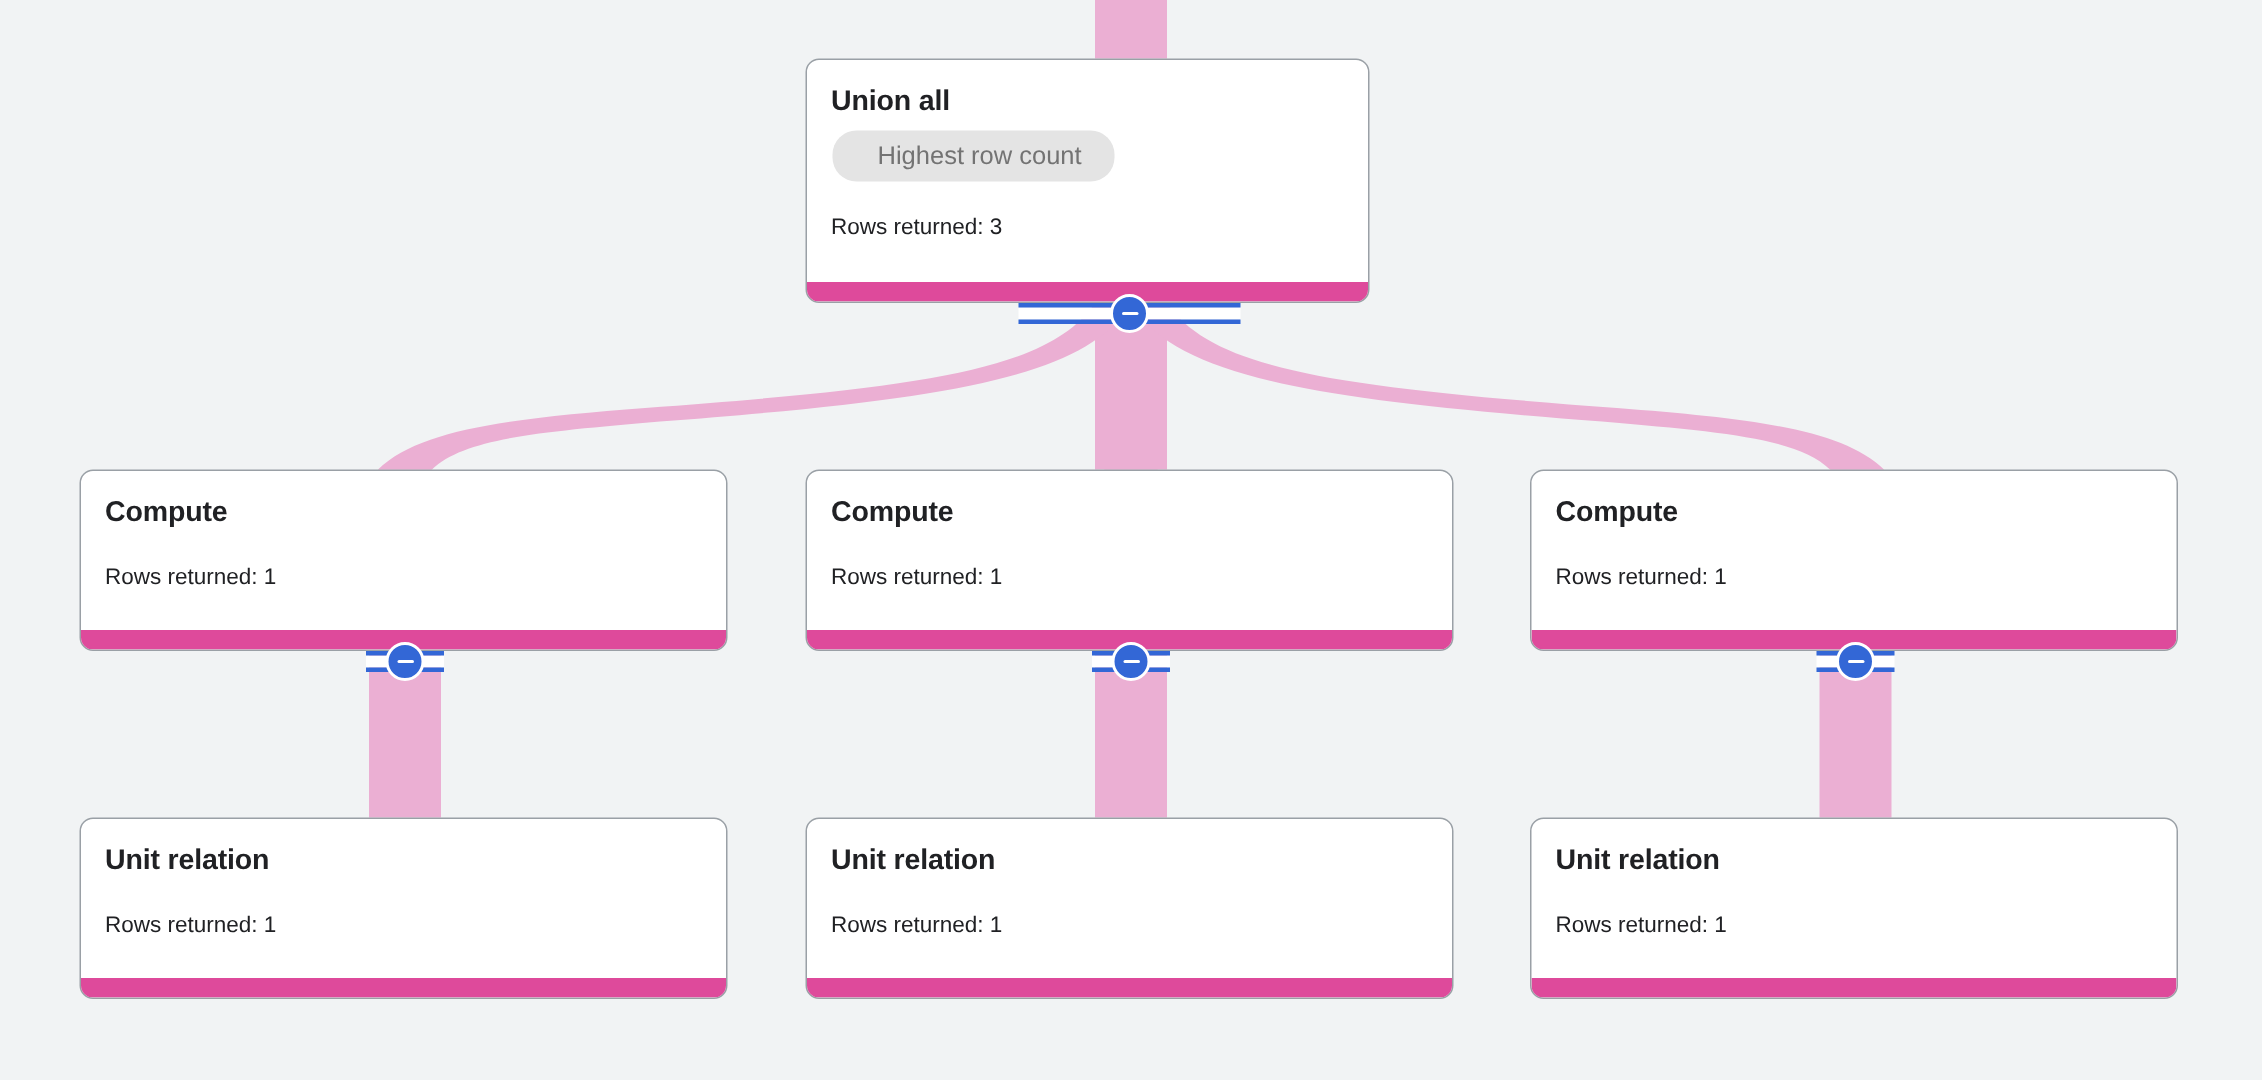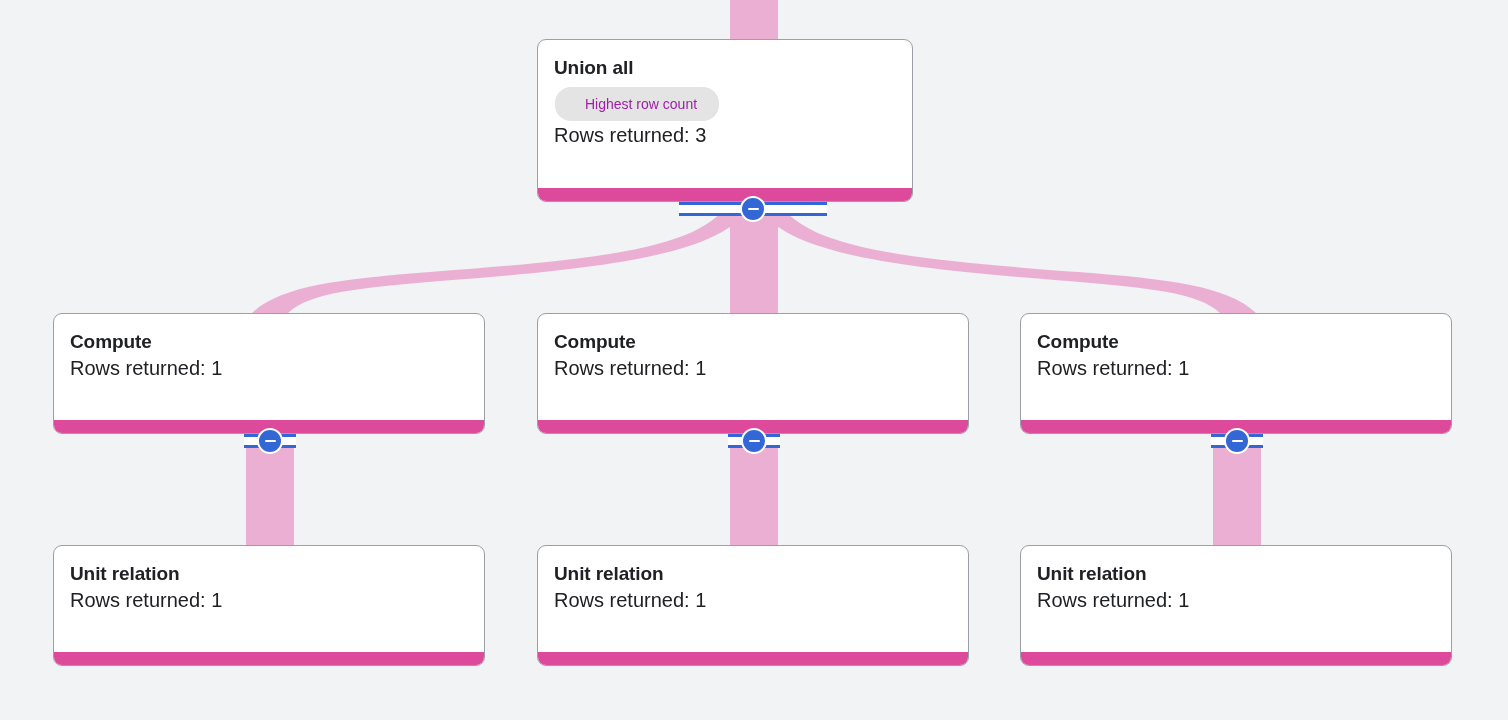--- a/index.html
+++ b/index.html
@@ -52,30 +52,30 @@
     font-weight: bold;
     color: #202124;
     line-height: 24px;
     letter-spacing: -0.1px;
     white-space: nowrap;
   }
   .node-chip {
     margin-top: 7px;
     margin-left: 1px;
     background: #E4E4E4;
-    color: #a21caf;
-    font-size: 14px;
+    color: #737373;
+    font-size: 17px;
     line-height: 20px;
     border-radius: 16px;
     padding: 7px 22px 7px 30px;
     white-space: nowrap;
   }
   .node-rows {
-    margin-top: 4px;
-    font-size: 20px;
+    margin-top: 20px;
+    font-size: 15px;
     color: #202124;
     line-height: 21px;
     white-space: nowrap;
   }
   .node-footer {
     height: 13px;
     background: #DE4A9B;
     flex: 0 0 auto;
   }
 

